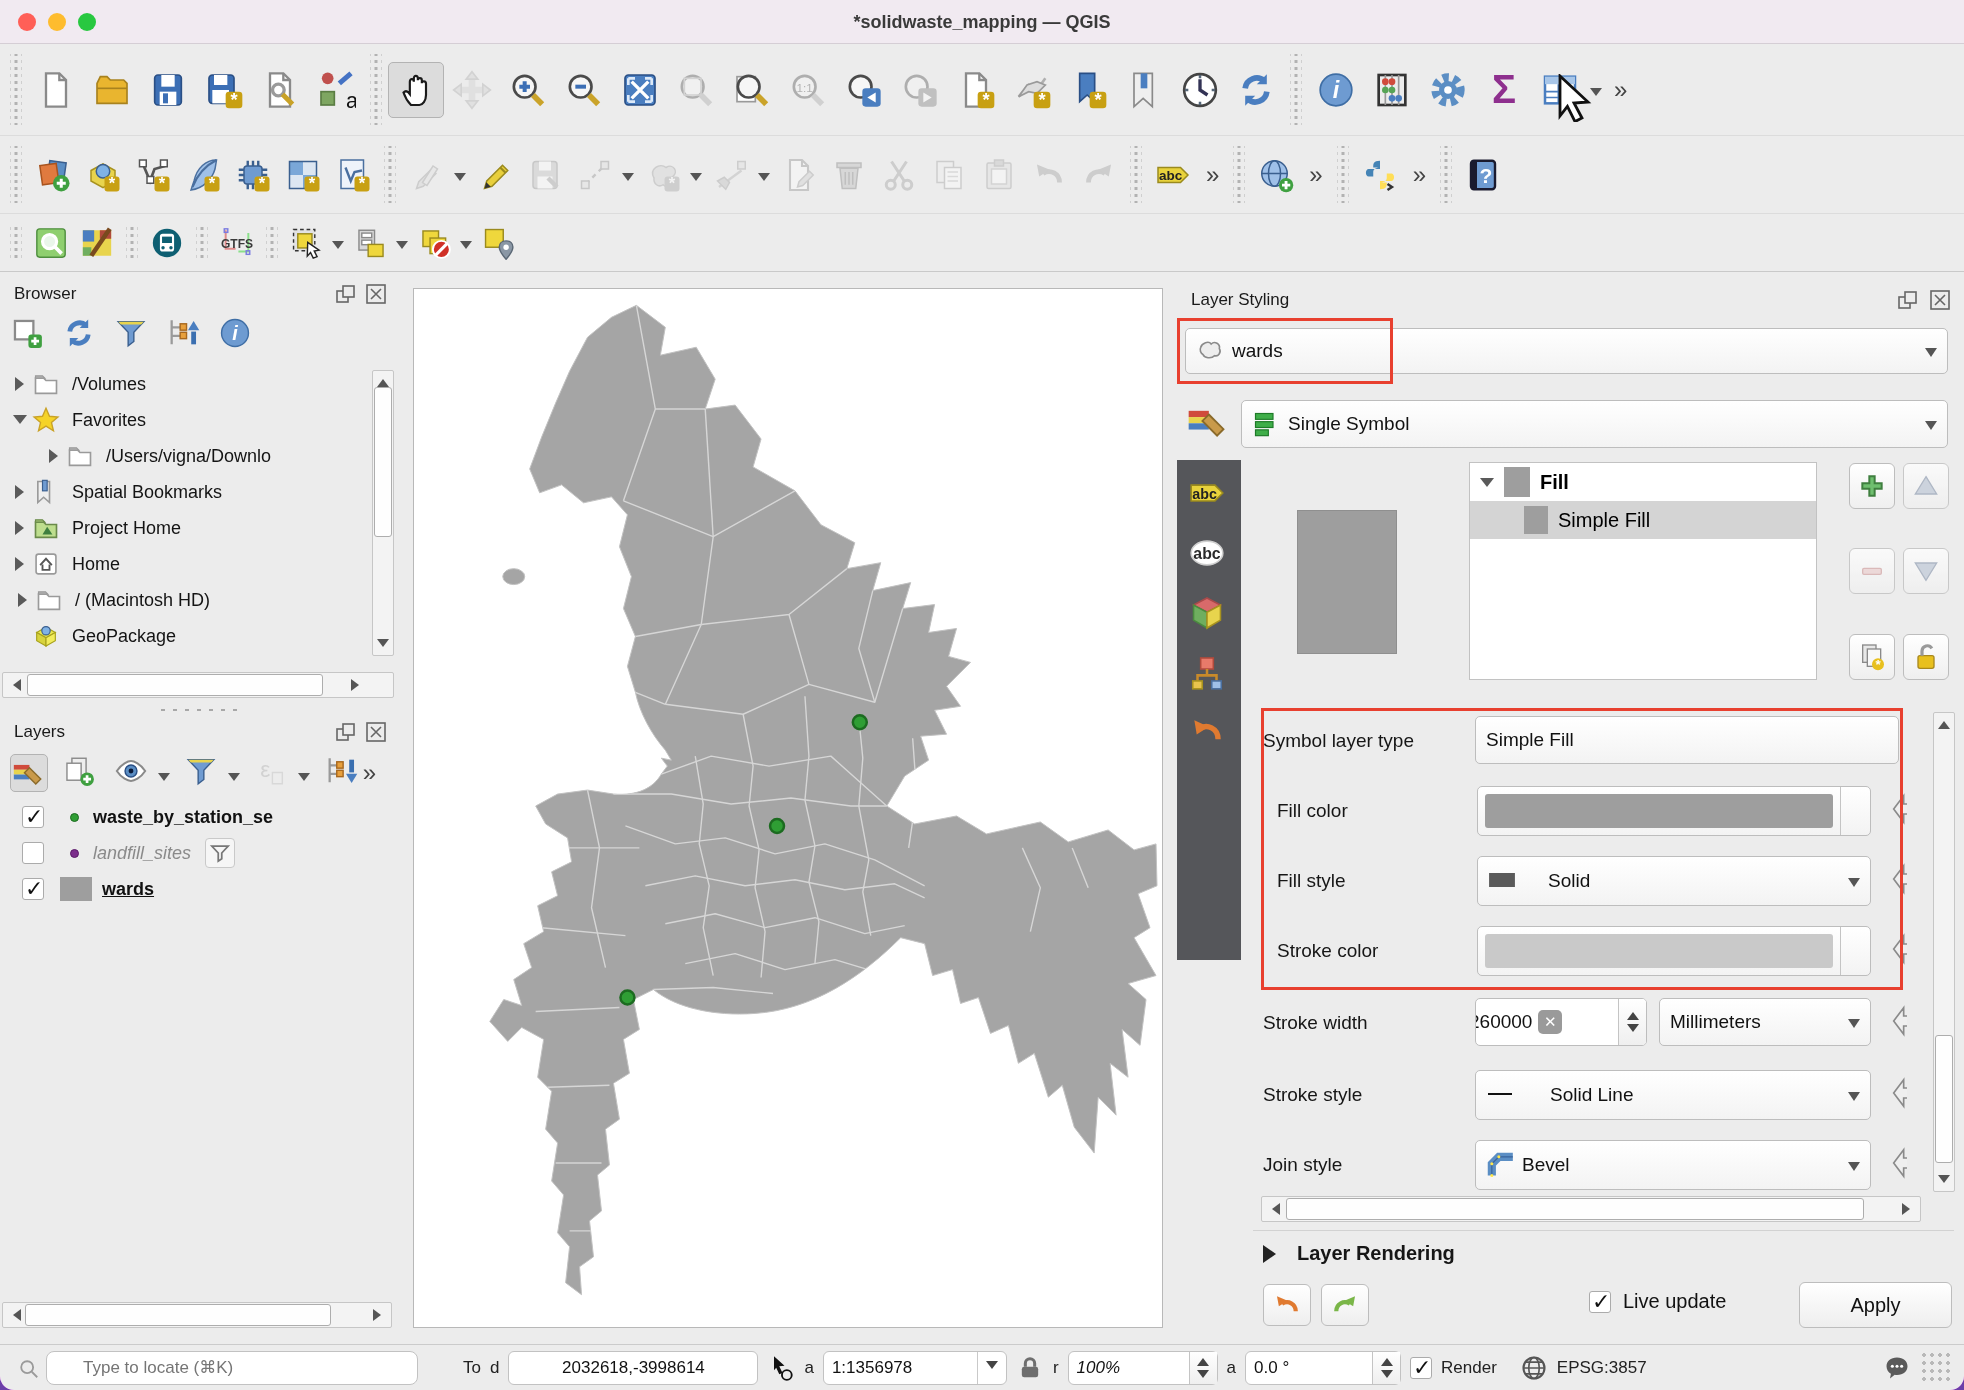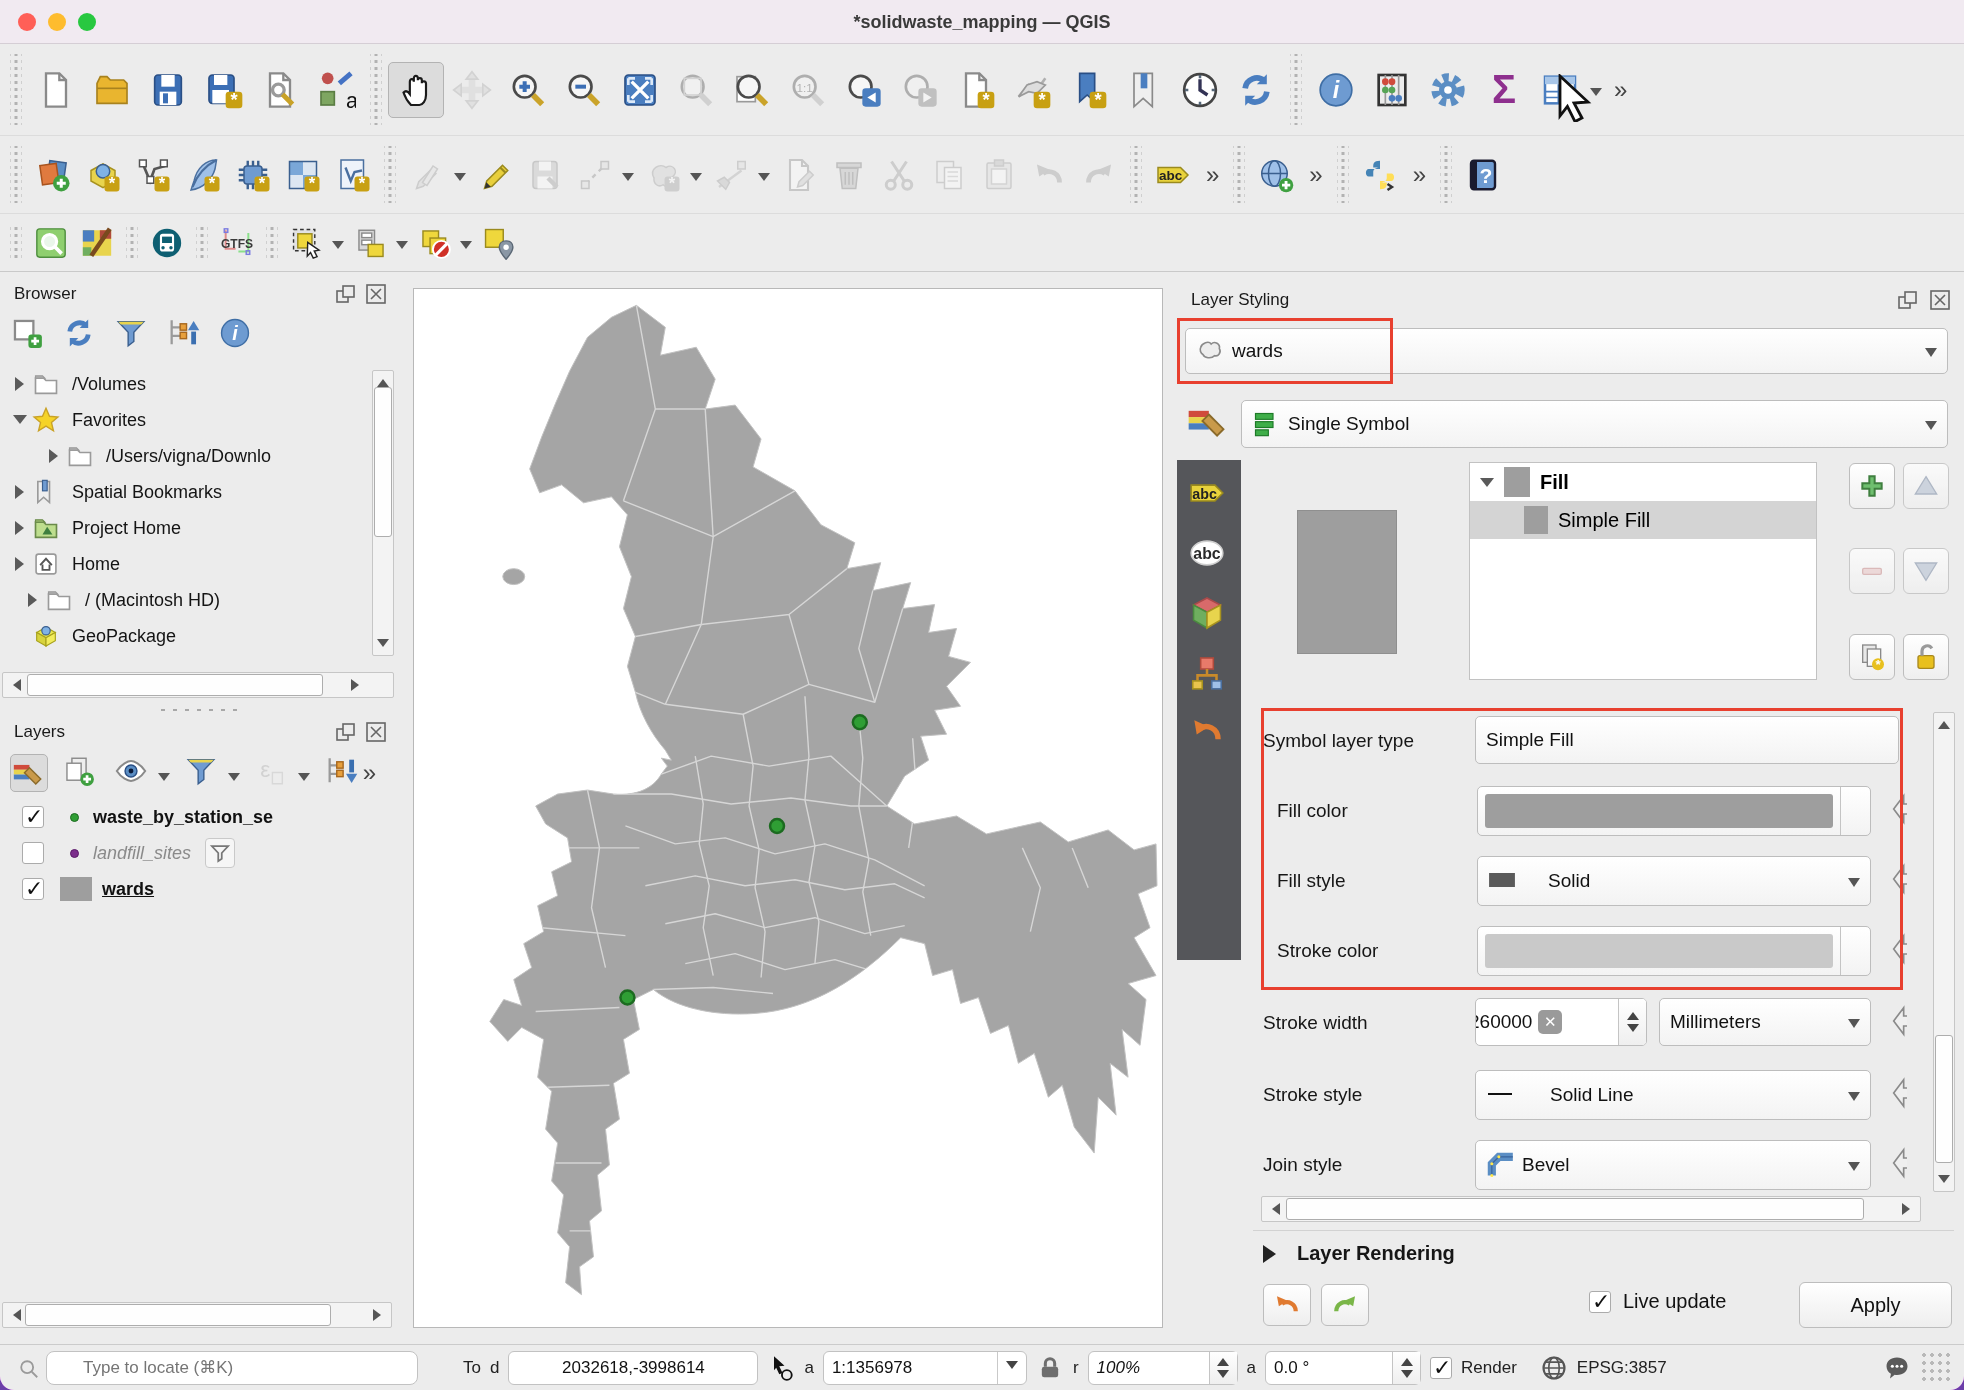--- a/index.html
+++ b/index.html
@@ -700,21 +700,21 @@
                 <span class="texp">
                   <span class="tri-r"></span>
                 </span>
                 <span class="ticon"><svg viewBox="0 0 24 24">
                     <rect x="3.5" y="3.5" width="17" height="17" rx="2" fill="#fff" stroke="#9a9a9a" stroke-width="1.4"></rect>
                     <path d="M7 13l5-5.5 5 5.5" fill="none" stroke="#555" stroke-width="1.6"></path>
                     <path d="M9 12.5V17h6v-4.5" fill="none" stroke="#555" stroke-width="1.6"></path>
                   </svg></span>
                 <span>Home</span>
               </div>
-              <div class="trow" style="padding-left: 21px;">
+              <div class="trow" style="padding-left: 11px;">
                 <span class="texp">
                   <span class="tri-r"></span>
                 </span>
                 <span class="ticon"><svg viewBox="0 0 24 24">
                     <path d="M3 7h7l2 2h9v11H3z" fill="#fff" stroke="#9a9a9a" stroke-width="1.4"></path>
                     <path d="M3 7V5h6l2 2z" fill="#b5b5b5" stroke="#9a9a9a"></path>
                   </svg></span>
                 <span>/ (Macintosh HD)</span>
               </div>
               <div class="trow" style="padding-left: 8px;">
@@ -1121,21 +1121,21 @@
       <span style="margin-left:36px;">To</span>
       <span>d</span>
       <span class="sfield" style="width:250px; justify-content:center;">
           <span>2032618,-3998614</span>
         </span>
       <span class="sico"><svg viewBox="0 0 24 24">
             <path d="M6 2l9 8-4.5.5 2.8 5.7-2.8 1.2-2.6-5.6L6 14z" fill="#111"></path>
             <circle cx="17" cy="18" r="4.2" fill="none" stroke="#111" stroke-width="1.6"></circle>
           </svg></span>
       <span>a</span>
-      <span class="sfield" style="width:204px;">
+      <span class="sfield" style="width:184px;">
         <span>1:1356978</span>
         <span style="margin-left:auto; border-left:1px solid #c9c9c9; align-self:stretch; display:flex; align-items:center; padding-left:8px;">
             <span class="tri-d-s"></span>
           </span>
       </span>
       <span class="sico"><svg viewBox="0 0 24 24">
             <rect x="5" y="11" width="14" height="9" rx="2" fill="#6e6e6e"></rect>
             <path d="M8 11V8a4 4 0 0 1 8 0v3" fill="none" stroke="#6e6e6e" stroke-width="2.6"></path>
           </svg></span>
       <span>r</span>

